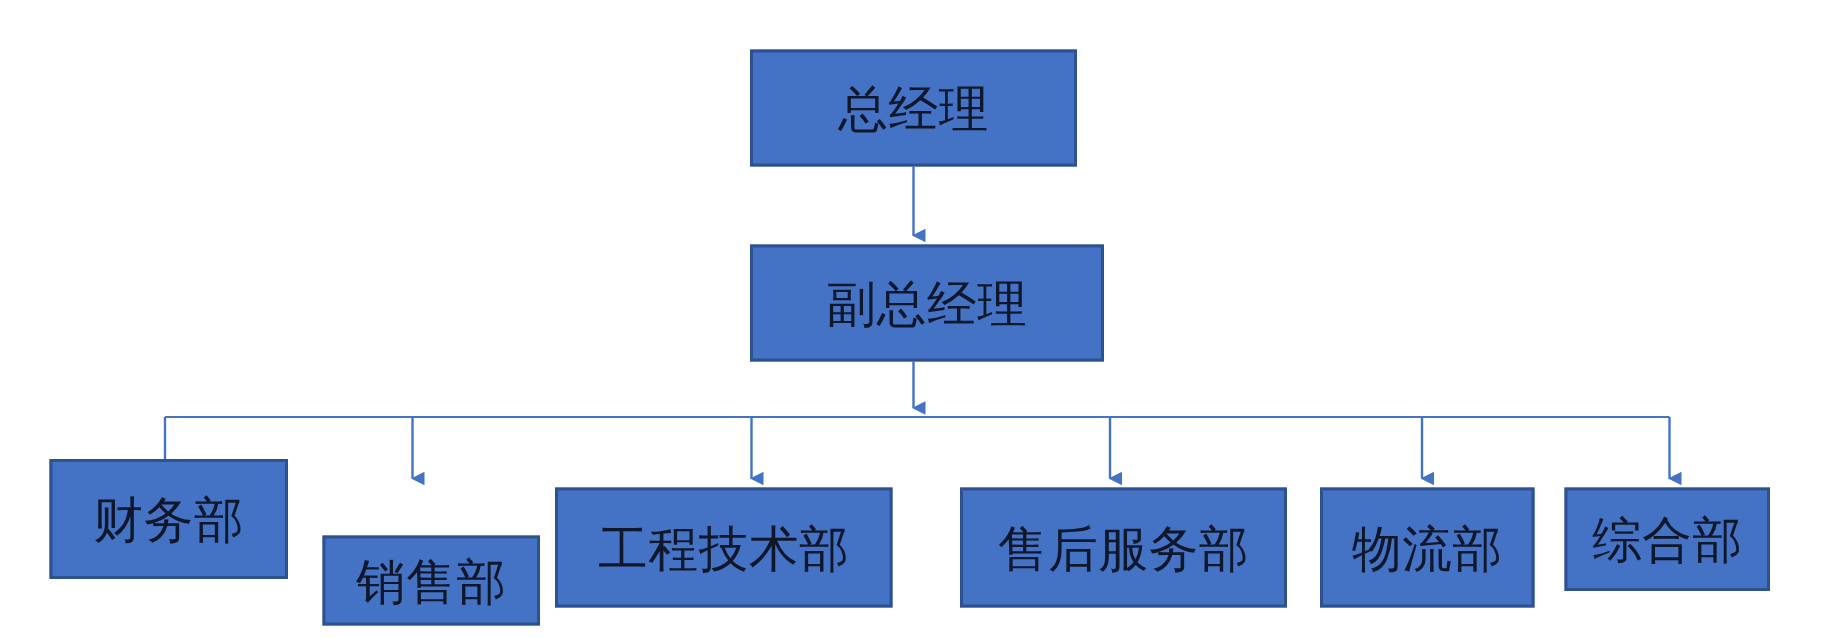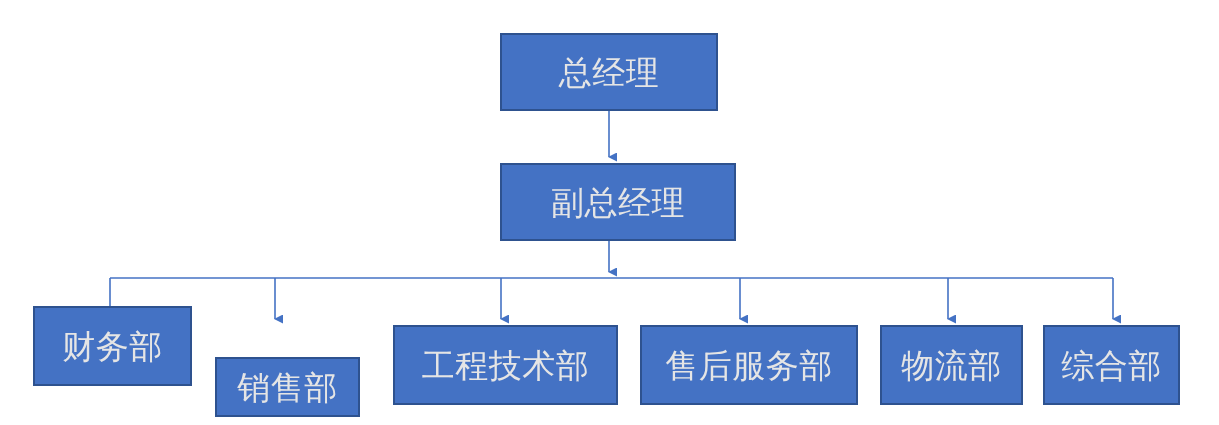--- a/index.html
+++ b/index.html
@@ -34,21 +34,21 @@
     justify-content: center;
     background: #4472C4;
     border: 2px solid #2E528F;
     color: #FFFFFF;
     line-height: 1;
     white-space: nowrap;
     letter-spacing: 0.5px;
   }
   .node-label {
     display: block;
-    color: #e5e5e5;
+    color: #0f172a;
   }
   .lvl1 .node-label { font-size: 33px; }
   .lvl2 .node-label { font-size: 33px; }
   .lvl3 .node-label { font-size: 33px; }
 </style>
 </head>
 <body>
 
 <div id="canvas" style="background: rgb(255, 255, 255);">
 
@@ -80,26 +80,26 @@
   <div class="node lvl2" style="left: 500px; top: 163px; width: 236px; height: 78px; background: rgb(68, 114, 196); border-color: rgb(46, 82, 143); color: rgb(255, 255, 255);">
     <span class="node-label">副总经理</span>
   </div>
 
   <div class="node lvl3" style="left: 33px; top: 306px; width: 159px; height: 80px; background: rgb(68, 114, 196); border-color: rgb(46, 82, 143); color: rgb(255, 255, 255);">
     <span class="node-label">财务部</span>
   </div>
   <div class="node lvl3" style="left: 215px; top: 325px; width: 145px; height: 60px; background: rgb(68, 114, 196); border-color: rgb(46, 82, 143); color: rgb(255, 255, 255); margin-top: 32px;">
     <span class="node-label">销售部</span>
   </div>
-  <div class="node lvl3" style="left: 393px; top: 325px; width: 225px; height: 80px; background: rgb(68, 114, 196); border-color: rgb(46, 82, 143); color: rgb(255, 255, 255);">
+  <div class="node lvl3" style="left: 370px; top: 325px; width: 225px; height: 80px; background: rgb(68, 114, 196); border-color: rgb(46, 82, 143); color: rgb(255, 255, 255);">
     <span class="node-label">工程技术部</span>
   </div>
   <div class="node lvl3" style="left: 880px; top: 325px; width: 143px; height: 80px; background: rgb(68, 114, 196); border-color: rgb(46, 82, 143); color: rgb(255, 255, 255);">
     <span class="node-label">物流部</span>
   </div>
   <div class="node lvl3" style="left: 640px; top: 325px; width: 218px; height: 80px; background: rgb(68, 114, 196); border-color: rgb(46, 82, 143); color: rgb(255, 255, 255);">
     <span class="node-label">售后服务部</span>
   </div>
-  <div class="node lvl3" style="left: 1043px; top: 325px; width: 137px; height: 80px; background: rgb(68, 114, 196); border-color: rgb(46, 82, 143); color: rgb(255, 255, 255);">
+  <div class="node lvl3" style="left: 1043px; top: 325px; width: 137px; height: 69px; background: rgb(68, 114, 196); border-color: rgb(46, 82, 143); color: rgb(255, 255, 255);">
     <span class="node-label">综合部</span>
   </div>
 
 </div>
 
 </body></html>

